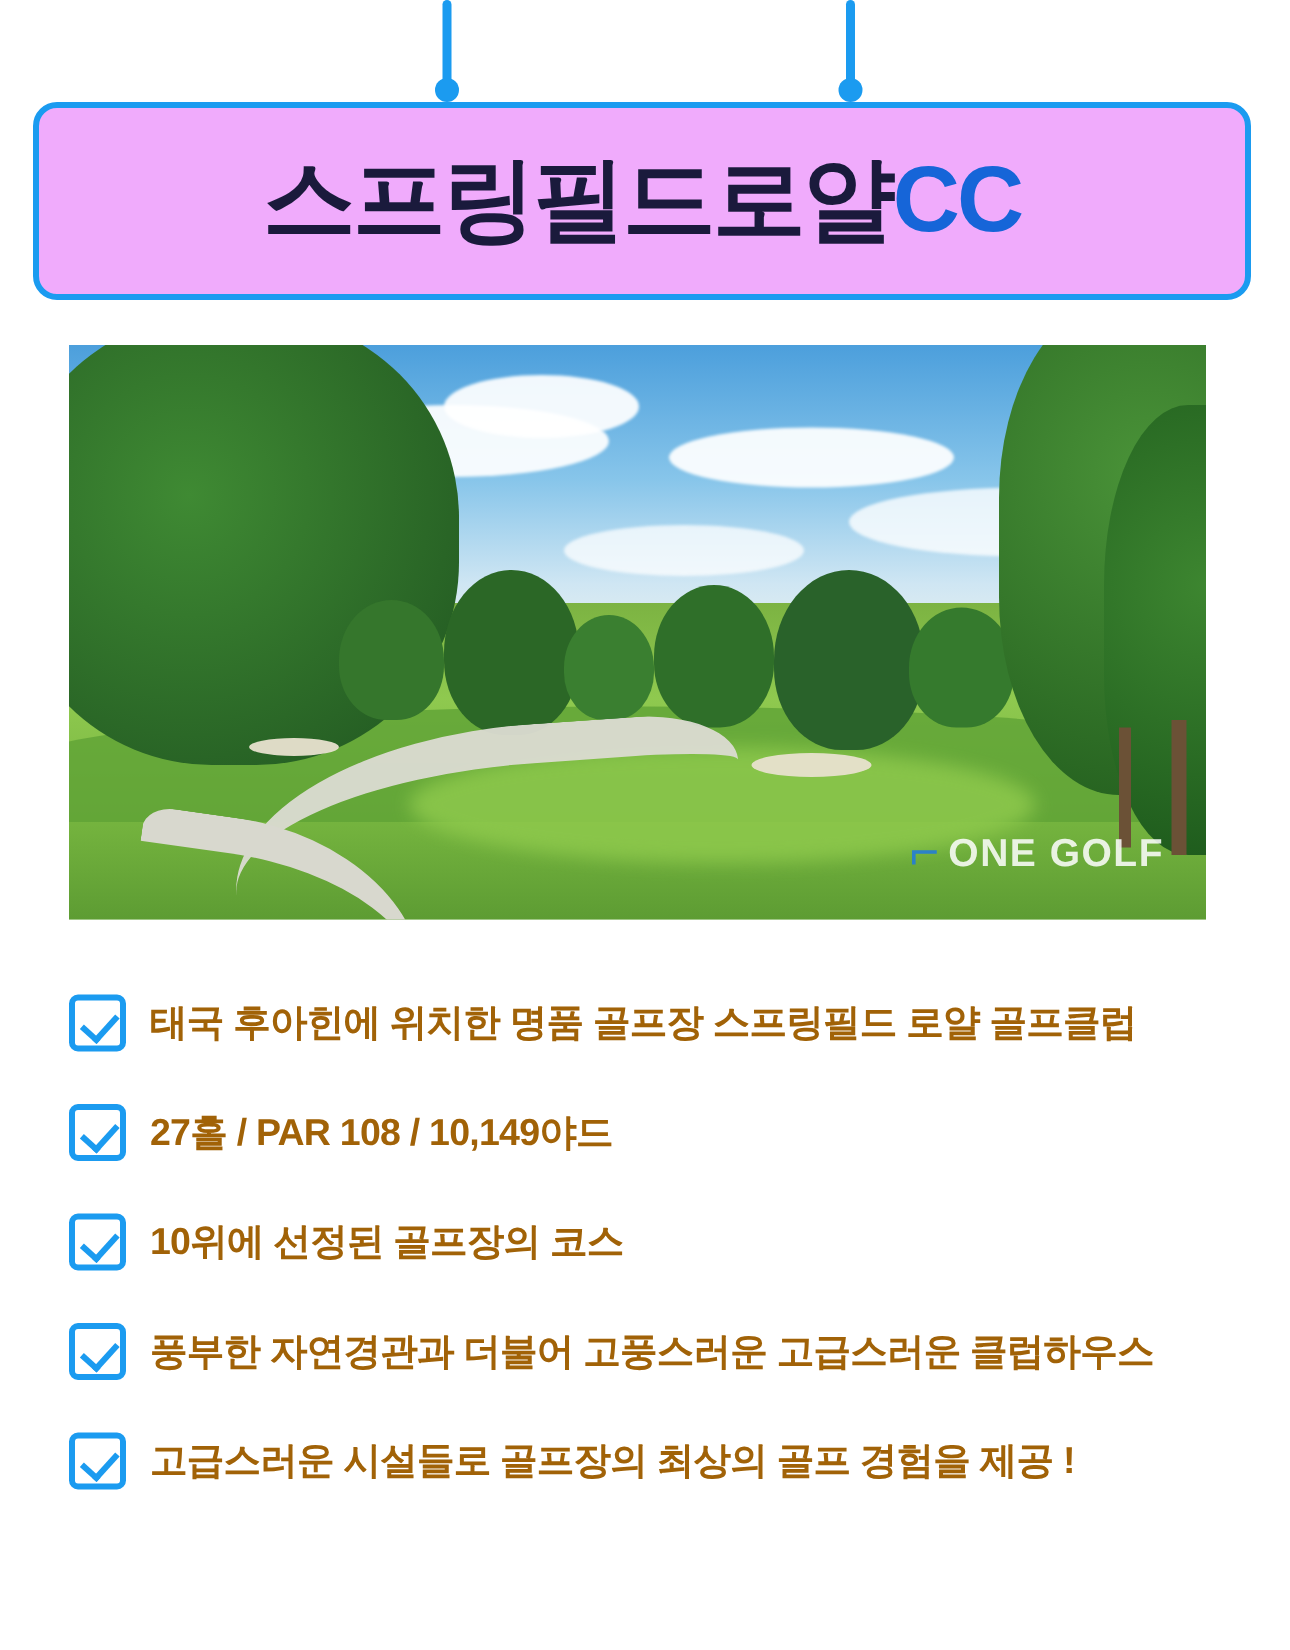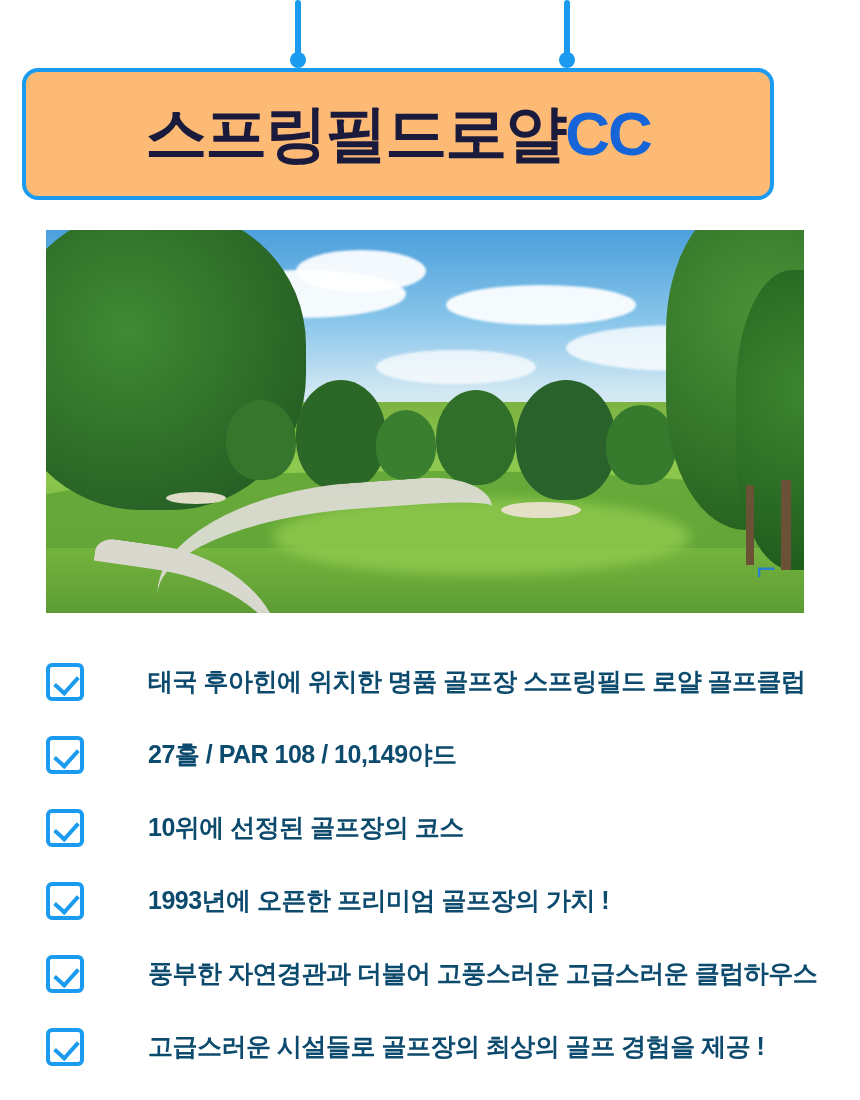--- a/index.html
+++ b/index.html
@@ -44,26 +44,26 @@
     background: #1b9bf0;
   }
   .pin-left  { left: 295px; }
   .pin-right { left: 564px; }
 
   
   .title-card {
     position: absolute;
     left: 22px;
     top: 68px;
-    width: 752px;
+    width: 812px;
     height: 132px;
     box-sizing: border-box;
     border: 4px solid #1b9bf0;
     border-radius: 16px;
-    background: #fdba74;
+    background: #f0abfc;
     display: flex;
     align-items: center;
     justify-content: center;
   }
   .title-text {
     font-size: 62px;
     font-weight: bold;
     letter-spacing: -2px;
     line-height: 1;
     white-space: nowrap;
@@ -242,24 +242,23 @@
     top: 4px;
     width: 11px;
     height: 19px;
     border: solid #1b9bf0;
     border-width: 0 4px 4px 0;
     transform: rotate(42deg);
   }
   .feature-text {
     font-size: 25px;
     font-weight: bold;
-    color: #0c4a6e;
+    color: #a16207;
     letter-spacing: -0.5px;
     white-space: nowrap;
-    margin-left: 48px;
   }
 </style>
 </head>
 <body>
 
 <div class="pins">
   <div class="pin pin-left"></div>
   <div class="pin pin-right"></div>
 </div>
 
@@ -291,41 +290,38 @@
   <div class="tree t-right"></div>
   <div class="tree t-right2"></div>
   <div class="trunk tr1"></div>
   <div class="trunk tr2"></div>
   <div class="bunker b1"></div>
   <div class="bunker b2"></div>
   <div class="cart-path"></div>
   <div class="cart-path2"></div>
   <div class="watermark">
     <span class="wm-mark">⌐</span>
+    <span class="wm-text">ONE GOLF</span>
   </div>
 </div>
 
 <div class="features">
   <div class="feature">
     <span class="check-box"></span>
     <span class="feature-text">태국 후아힌에 위치한 명품 골프장 스프링필드 로얄 골프클럽</span>
   </div>
   <div class="feature">
     <span class="check-box"></span>
     <span class="feature-text">27홀 / PAR 108 / 10,149야드</span>
   </div>
   <div class="feature">
     <span class="check-box"></span>
     <span class="feature-text">10위에 선정된 골프장의 코스</span>
   </div>
   <div class="feature">
     <span class="check-box"></span>
-    <span class="feature-text">1993년에 오픈한 프리미엄 골프장의 가치 !</span>
-  </div>
-  <div class="feature">
-    <span class="check-box"></span>
     <span class="feature-text">풍부한 자연경관과 더불어 고풍스러운 고급스러운 클럽하우스</span>
   </div>
   <div class="feature">
     <span class="check-box"></span>
     <span class="feature-text">고급스러운 시설들로 골프장의 최상의 골프 경험을 제공 !</span>
   </div>
 </div>
 
 </body></html>

